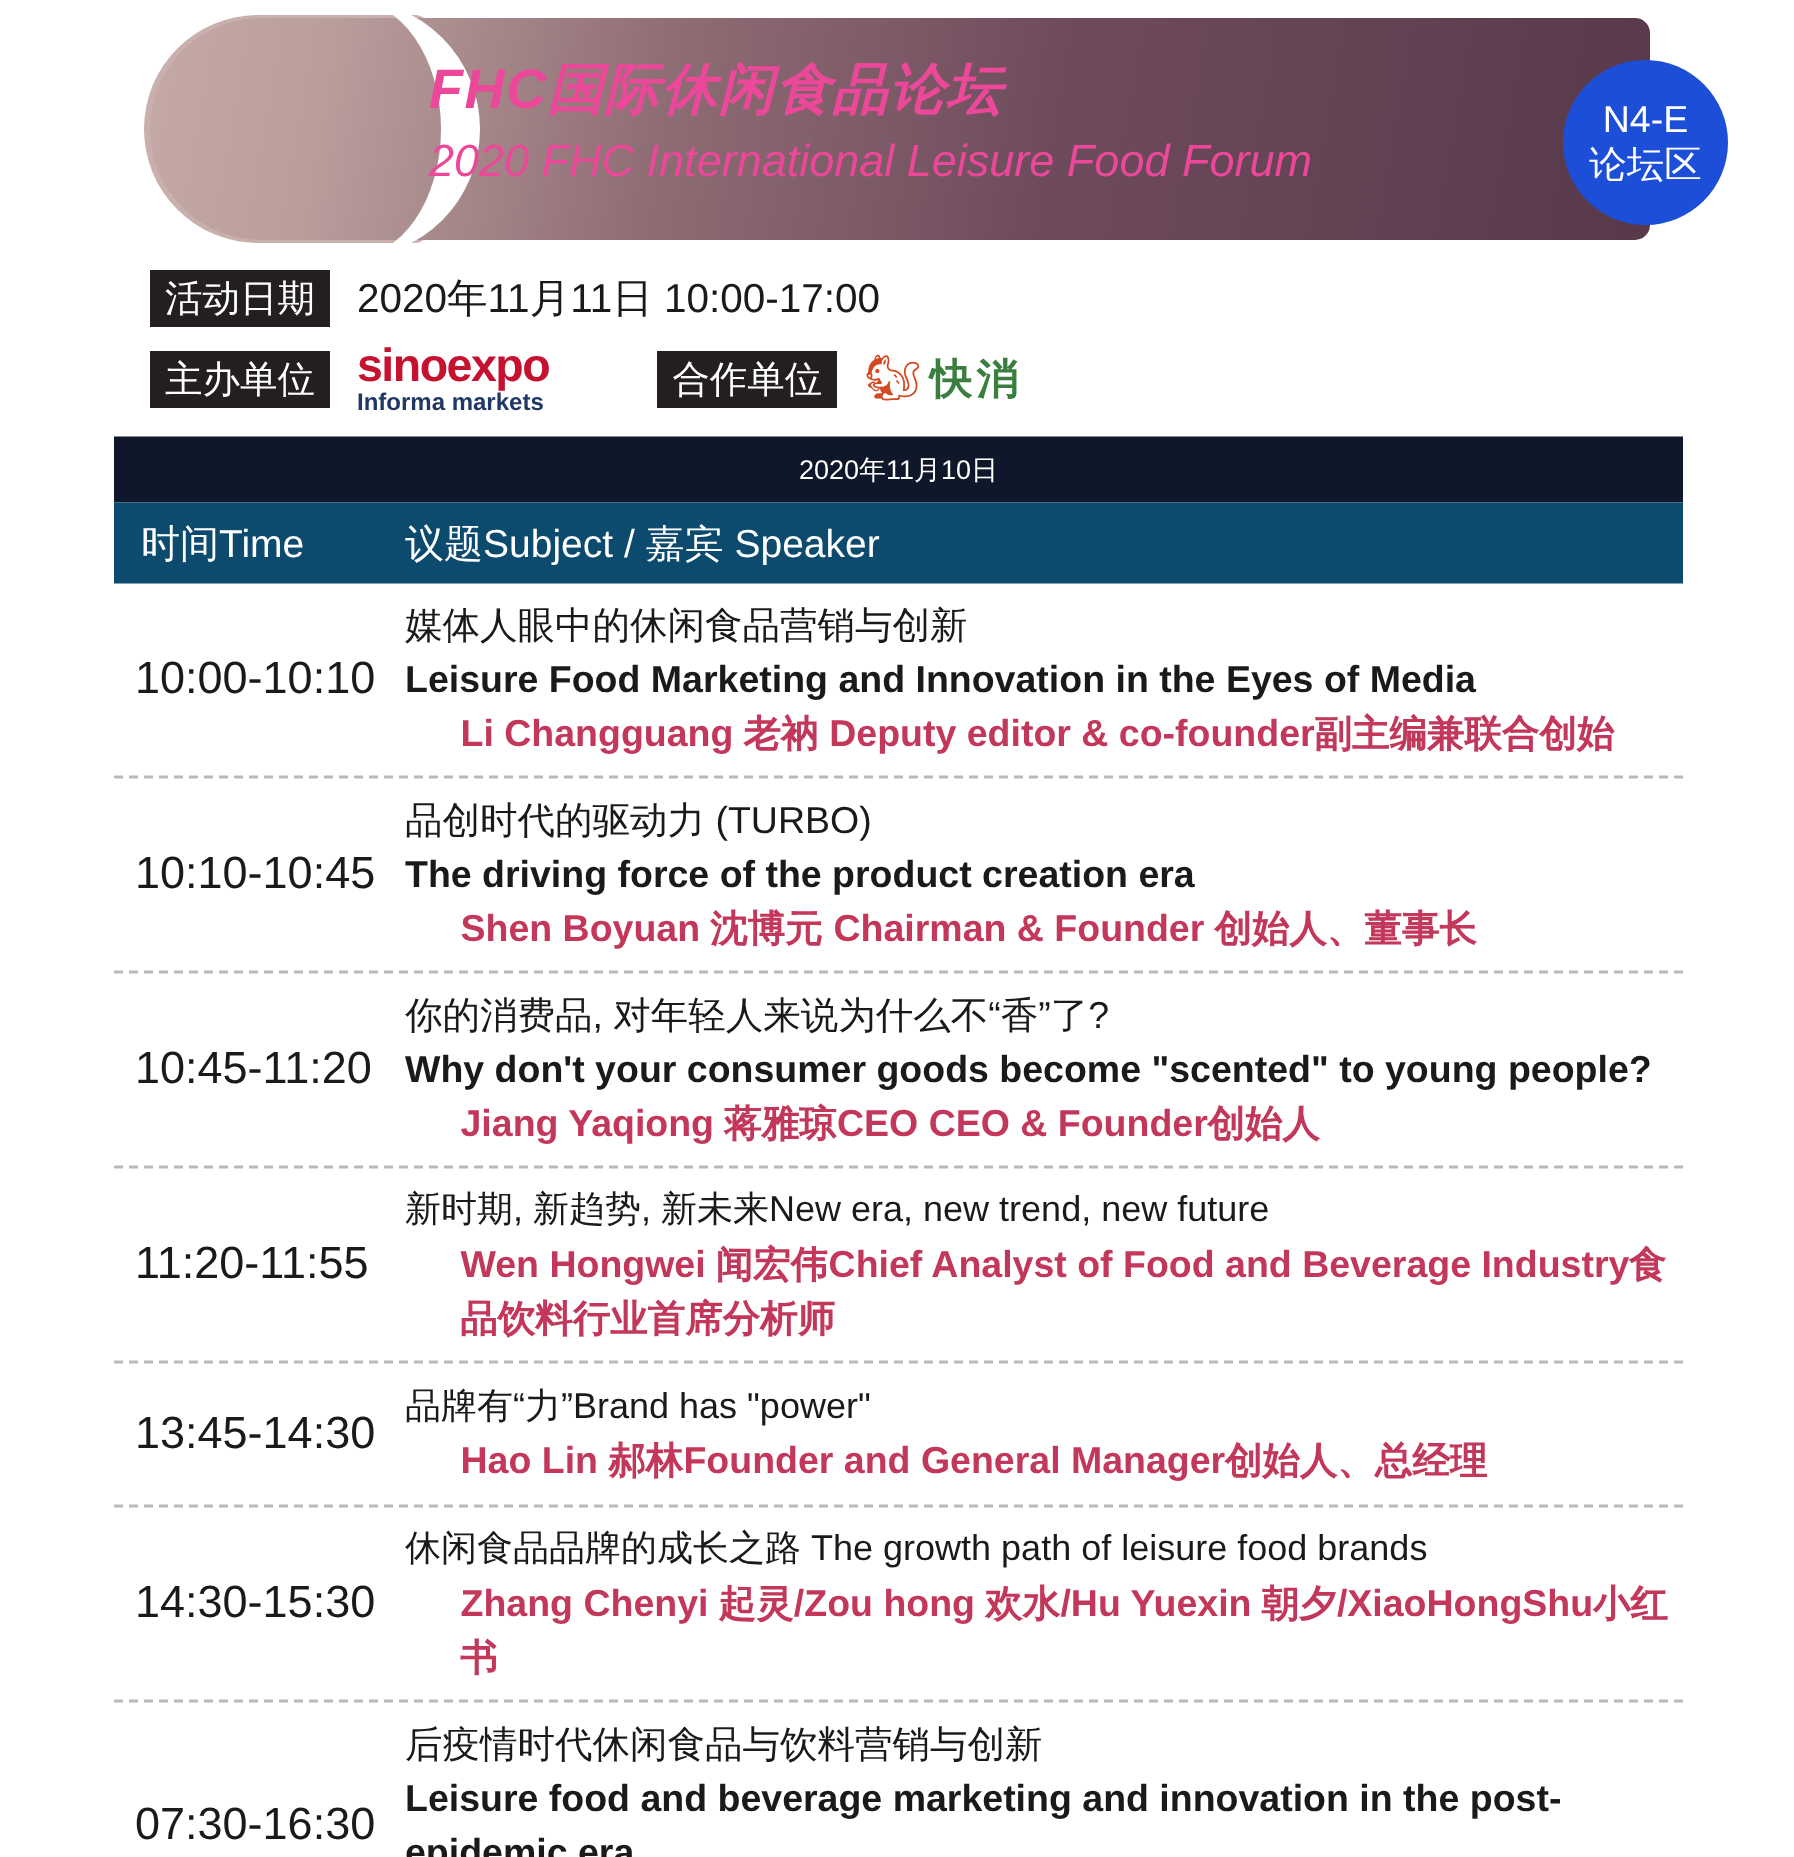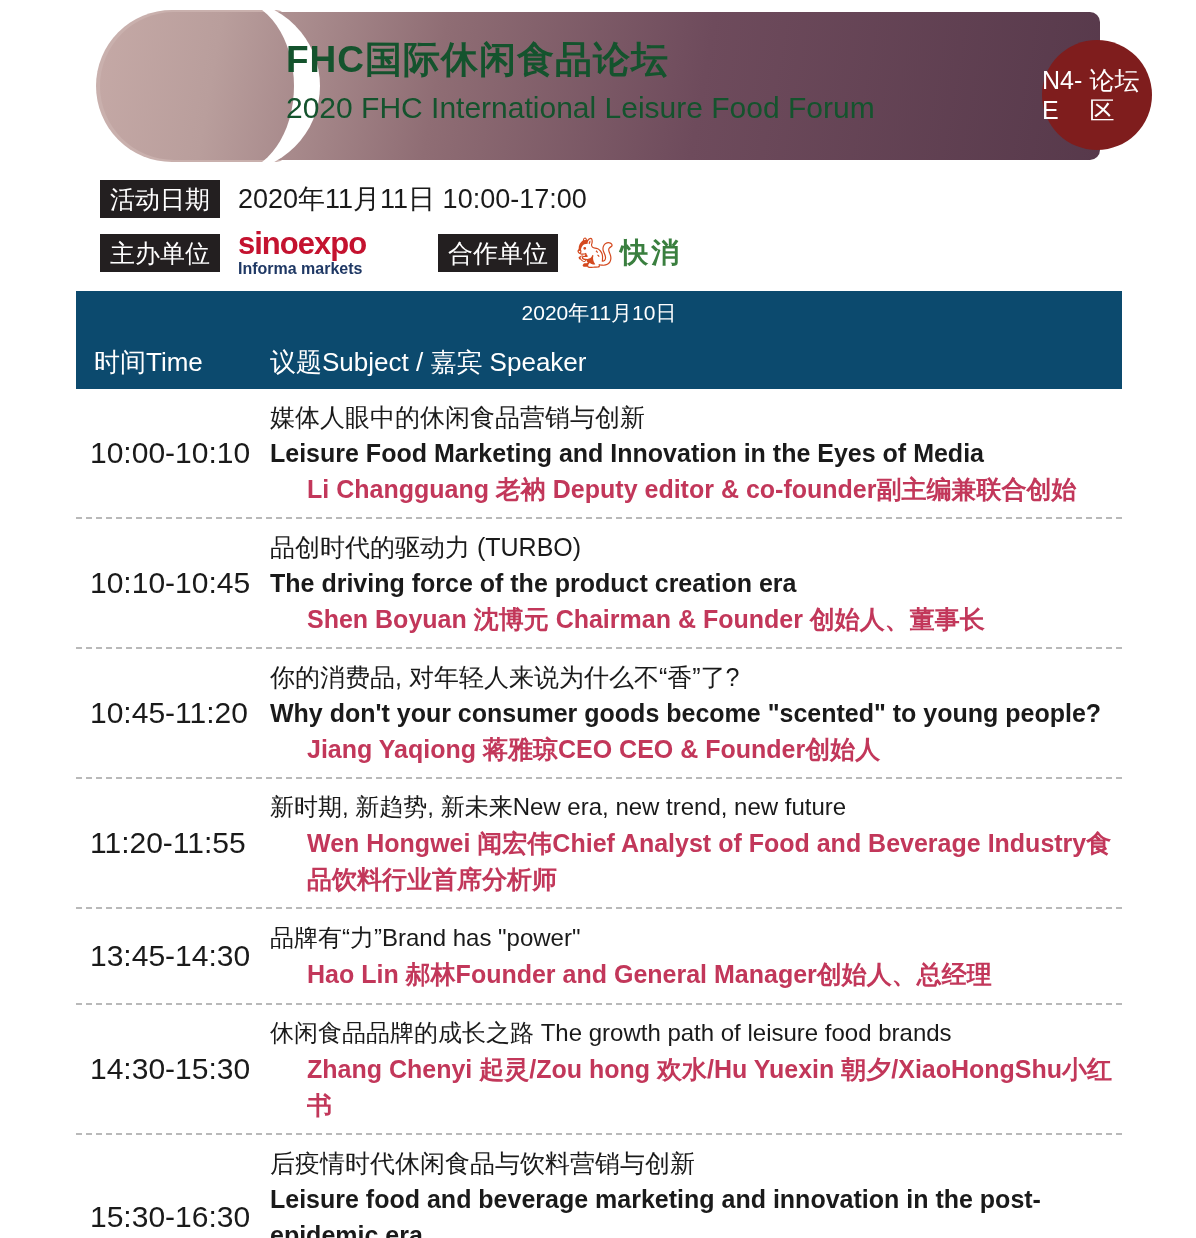--- a/index.html
+++ b/index.html
@@ -52,21 +52,22 @@
     height: 172px;
     border-right: 26px solid #ffffff;
     border-radius: 0 90px 90px 0;
     box-sizing: border-box;
   }
   .banner-text {
     position: absolute;
     left: 286px;
     top: 38px;
     width: 700px;
-    color: #14532d;
+    color: #ec4899;
+    font-style: italic;
   }
   .banner-title-cn {
     font-size: 37px;
     font-weight: bold;
     letter-spacing: 1px;
     line-height: 44px;
     white-space: nowrap;
   }
   .banner-title-en {
     font-size: 30px;
@@ -75,23 +76,24 @@
     margin-top: 6px;
     white-space: nowrap;
   }
   .badge {
     position: absolute;
     right: 44px;
     top: 40px;
     width: 110px;
     height: 110px;
     border-radius: 50%;
-    background: #7f1d1d;
+    background: #1d4ed8;
     color: #ffffff;
     display: flex;
+    flex-direction: column;
     align-items: center;
     justify-content: center;
     line-height: 30px;
   }
   .badge-line1 { font-size: 25px; }
   .badge-line2 { font-size: 25px; }
 
   
   .info {
     position: relative;
@@ -158,23 +160,23 @@
     letter-spacing: 3px;
   }
 
   
   .table {
     margin-top: 14px;
     margin-left: 76px;
     width: 1046px;
   }
   .date-bar {
-    background: #0c4a6e;
+    background: #0f172a;
     color: #ffffff;
-    font-size: 21px;
+    font-size: 18px;
     text-align: center;
     line-height: 44px;
     height: 44px;
   }
   .head-bar {
     background: #0c4a6e;
     color: #ffffff;
     height: 54px;
     display: flex;
     align-items: center;
@@ -324,20 +326,20 @@
 
   <div class="row">
     <div class="row-time">14:30-15:30</div>
     <div class="row-body">
       <div class="line-mixed">休闲食品品牌的成长之路 The growth path of leisure food brands</div>
       <div class="line-speaker">Zhang Chenyi 起灵/Zou hong 欢水/Hu Yuexin 朝夕/XiaoHongShu小红书</div>
     </div>
   </div>
 
   <div class="row">
-    <div class="row-time">15:30-16:30</div>
+    <div class="row-time">07:30-16:30</div>
     <div class="row-body">
       <div class="line-cn">后疫情时代休闲食品与饮料营销与创新</div>
       <div class="line-en">Leisure food and beverage marketing and innovation in the post-epidemic era</div>
       <div class="line-speaker">Panel theme 圆桌主题</div>
     </div>
   </div>
 </div>
 
 </body></html>

